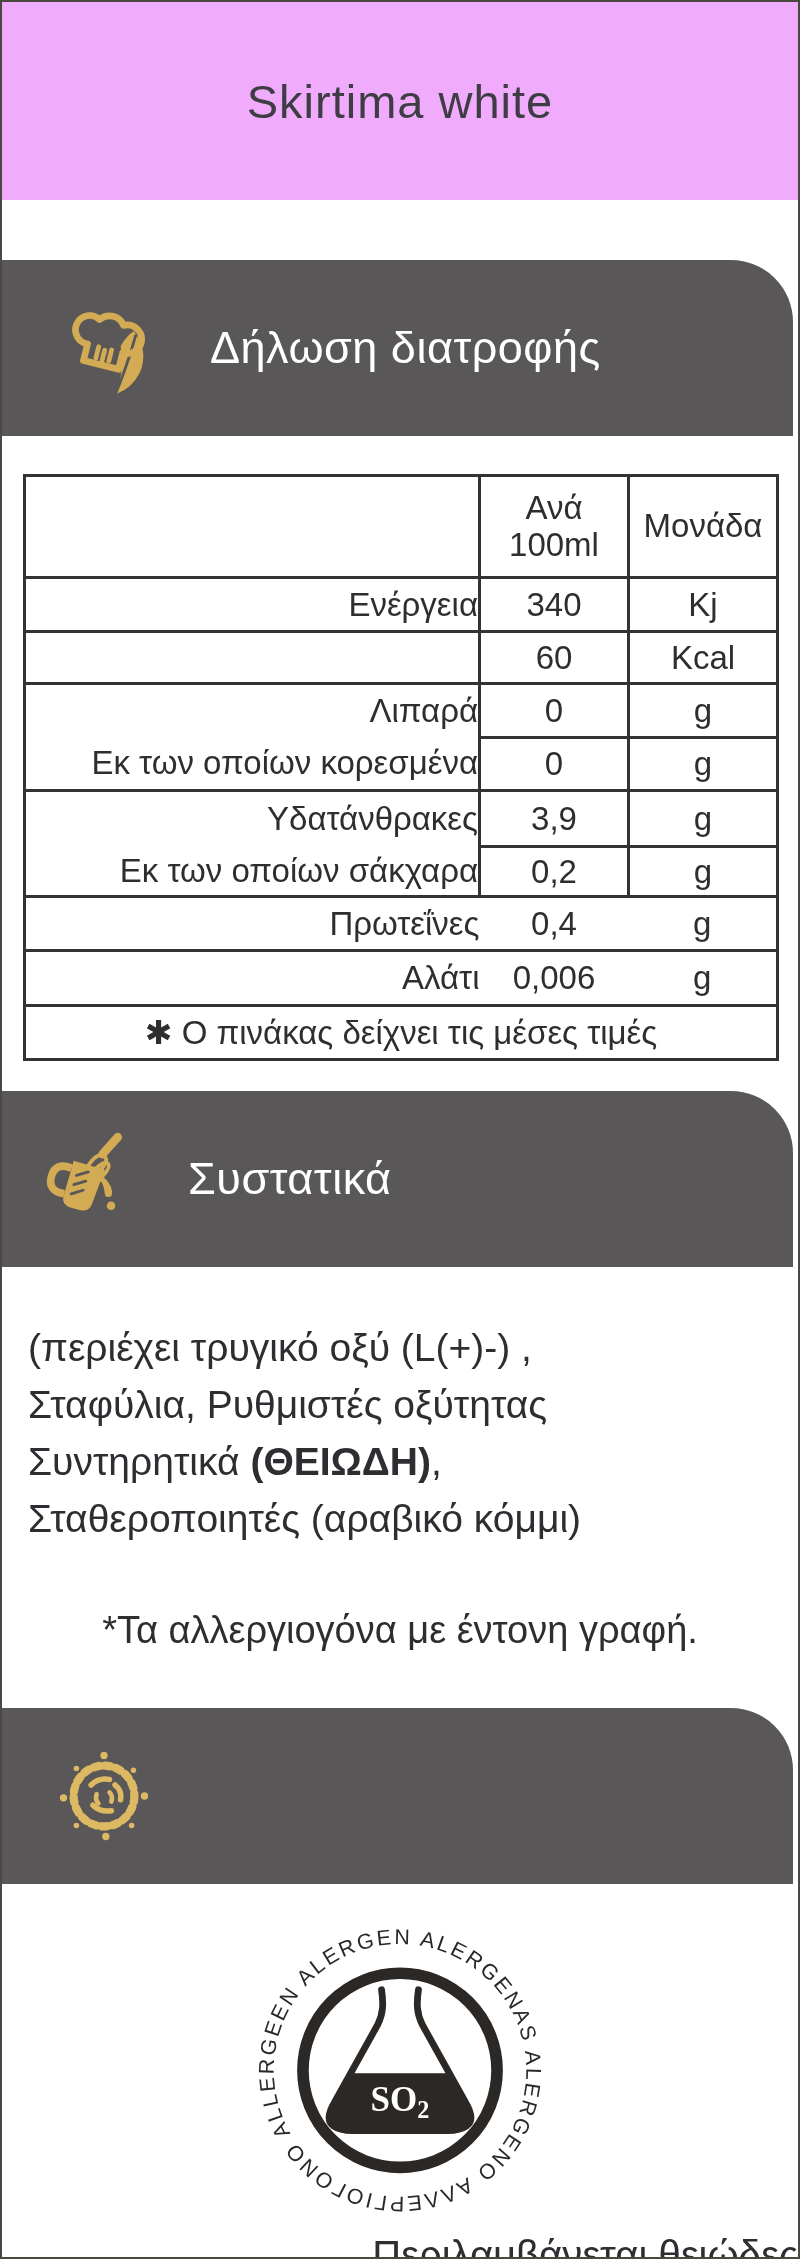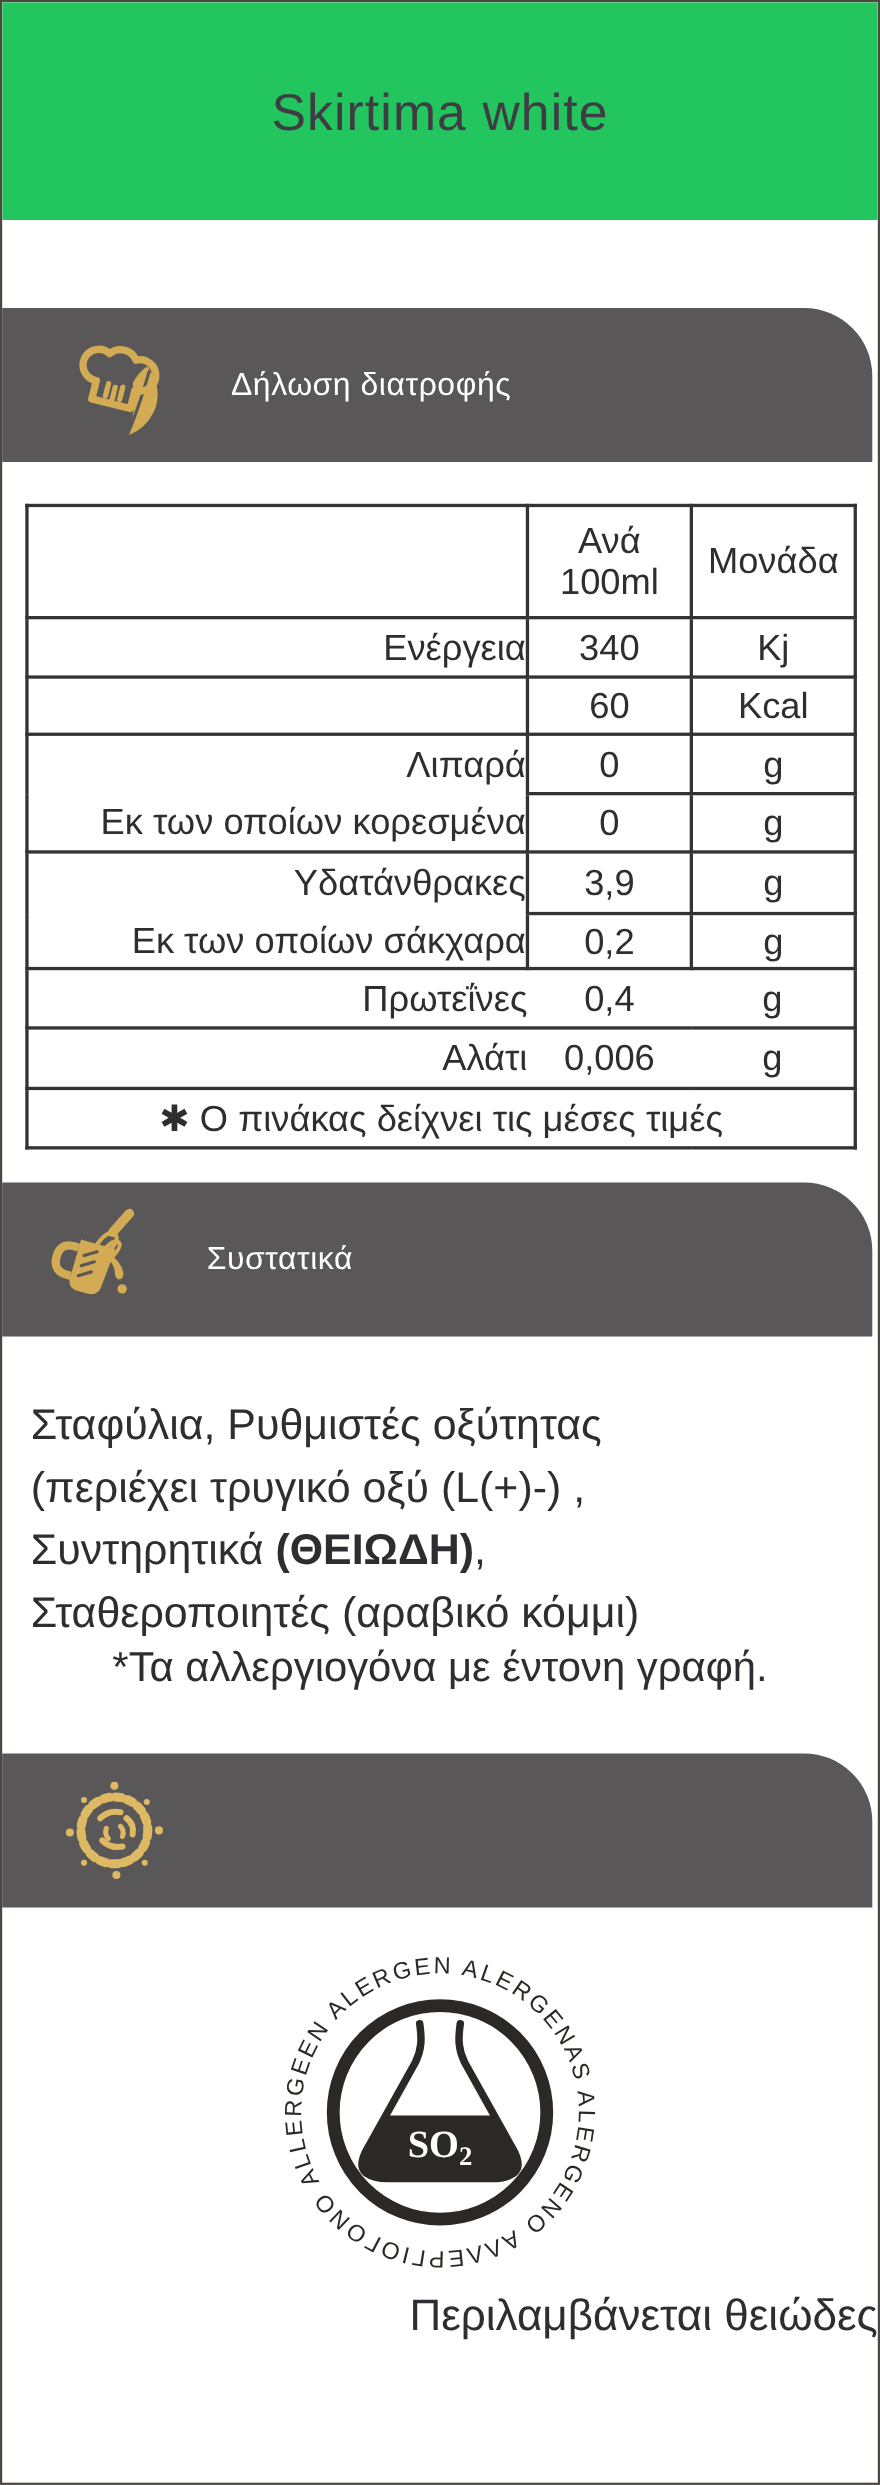--- a/index.html
+++ b/index.html
@@ -7,35 +7,35 @@
     position:relative;
     width:800px;height:2259px;
     box-sizing:border-box;
     border:2px solid #4b493f;
     background:#fff;
     font-family:"Liberation Sans",sans-serif;
     overflow:hidden;
   }
   
   .title-band{
-    height:198px;background:#22c55e;
+    height:198px;background:#f0abfc;
     display:flex;align-items:center;justify-content:center;
-    margin-bottom:80px;
+    margin-bottom:60px;
   }
   .title-band .title{
     font-size:47px;color:#3e3d44;letter-spacing:1px;
   }
   
   .band{
-    height:140px;background:#595757;
+    height:176px;background:#595757;
     border-radius:0 62px 0 0;
     margin:0 5px 0 -2px;
     display:flex;align-items:center;
     padding-left:54px;box-sizing:border-box;
-    color:#ffffff;font-size:29px;letter-spacing:.5px;
+    color:#ffffff;font-size:45px;letter-spacing:.5px;
   }
   .band .icon{width:100px;flex:none;margin-right:56px;display:flex;align-items:center;justify-content:center;}
   
   .ntable{
     border-collapse:collapse;table-layout:fixed;
     width:753px;margin:38px 0 0 21px;
     font-size:33px;color:#2f2d30;
   }
   .ntable th,.ntable td{border:3px solid #343233;padding:0;font-weight:normal;}
   .ntable th{text-align:center;line-height:1.12;}
@@ -51,21 +51,21 @@
   tr.nodiv td.c1{border-left:none;border-right:none;margin-top:43px;}
   tr.nodiv td.c2{border-left:none;}
   .ntable .foot{text-align:center;padding-left:0;}
   
   .ingredients{
     padding:52px 20px 0 26px;
     font-size:39px;line-height:57px;color:#2e2d31;
   }
   .ingredients .b{font-weight:bold;}
   .allergen-note{
-    text-align:center;
+    margin-top:62px;text-align:center;
     font-size:38px;color:#2e2d31;
   }
   .band.mt{margin-top:56px;}
   
   .stamp-wrap{margin-top:26px;display:flex;justify-content:center;}
   
   .bottom-note{margin-top:12px;text-align:right;font-size:40px;color:#2e2d31;}
 </style>
 </head>
 <body>
@@ -174,22 +174,22 @@
           </g>
         </g>
         <path d="M70 46 Q82 54 84 64 Q85 71 80 71 Q76 71 76 64 Q75 55 68 51 Z" fill="#d2ab54"></path>
         <circle cx="83" cy="80" r="4.5" fill="#d2ab54"></circle>
       </svg>
     </span>
     <span>Συστατικά</span>
   </div>
 
   <div class="ingredients">
+    <div>(περιέχει τρυγικό οξύ (L(+)-) ,</div>
     <div>Σταφύλια, Ρυθμιστές οξύτητας</div>
-    <div>(περιέχει τρυγικό οξύ (L(+)-) ,</div>
     <div><span>Συντηρητικά </span><span class="b">(ΘΕΙΩΔΗ)</span><span>,</span></div>
     <div>Σταθεροποιητές (αραβικό κόμμι)</div>
   </div>
 
   <div class="allergen-note">*Τα αλλεργιογόνα με έντονη γραφή.</div>
 
   <div class="band mt">
     <span class="icon">
       <svg width="92" height="92" viewBox="0 0 100 100">
         <g fill="none" stroke="#ddb964" stroke-linecap="round">

